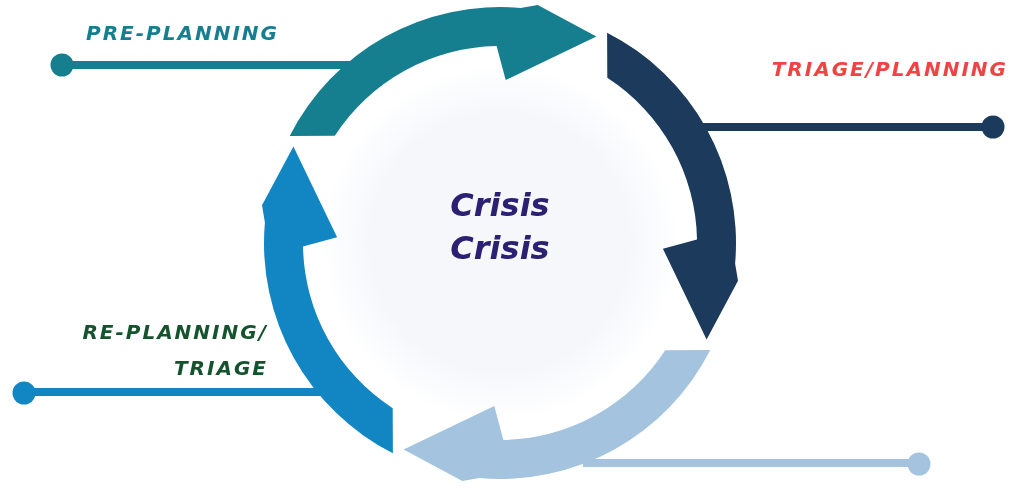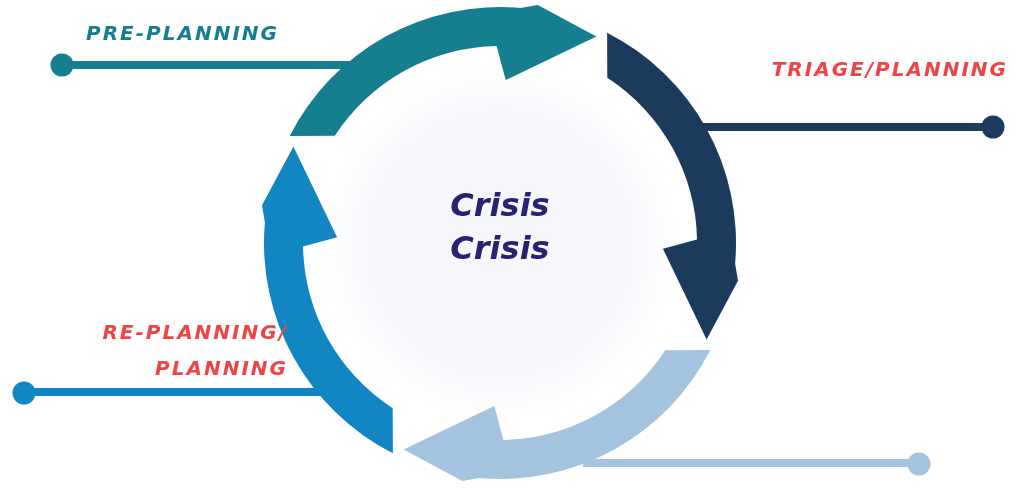--- a/index.html
+++ b/index.html
@@ -63,23 +63,23 @@
     <path d="M 289.7 135.9 A 236 236 0 0 1 520.6 7.9 L 537.7 5.0 L 596.4 36.4 L 505.7 80.1 L 496.6 46.0 A 197 197 0 0 0 334.8 135.7 Z" fill="#157e8f"></path>
     <path d="M 607.1 32.7 A 236 236 0 0 1 735.1 263.6 L 738.0 280.7 L 706.6 339.4 L 662.9 248.7 L 697.0 239.6 A 197 197 0 0 0 607.3 77.8 Z" fill="#1b3a5c"></path>
     <path d="M 710.3 350.1 A 236 236 0 0 1 479.4 478.1 L 462.3 481.0 L 403.6 449.6 L 494.3 405.9 L 503.4 440.0 A 197 197 0 0 0 665.2 350.3 Z" fill="#a3c3de"></path>
     <path d="M 392.9 453.3 A 236 236 0 0 1 264.9 222.4 L 262.0 205.3 L 293.4 146.6 L 337.1 237.3 L 303.0 246.4 A 197 197 0 0 0 392.7 408.2 Z" fill="#1286c2"></path>
   </svg>
 
   <div class="phase-label" style="left: 86px; top: 23px; color: rgb(21, 126, 143);">PRE-PLANNING</div>
 
   <div class="phase-label" style="right: 16px; top: 59px; color: #ef4444;">TRIAGE/PLANNING</div>
 
-  <div class="phase-label two-line" style="left: 0px; width: 268px; top: 314px; text-align: right; color: #ef4444; padding-left: 20px;">
+  <div class="phase-label two-line" style="left: 0px; width: 268px; top: 314px; text-align: right; color: #14532d;">
     <div>RE-PLANNING/</div>
-    <div>PLANNING</div>
+    <div>TRIAGE</div>
   </div>
 
 
   <div class="center-title" style="color: rgb(42, 33, 115);">
     <div>Crisis</div>
     <div>Crisis</div>
   </div>
 
 </div>
 

